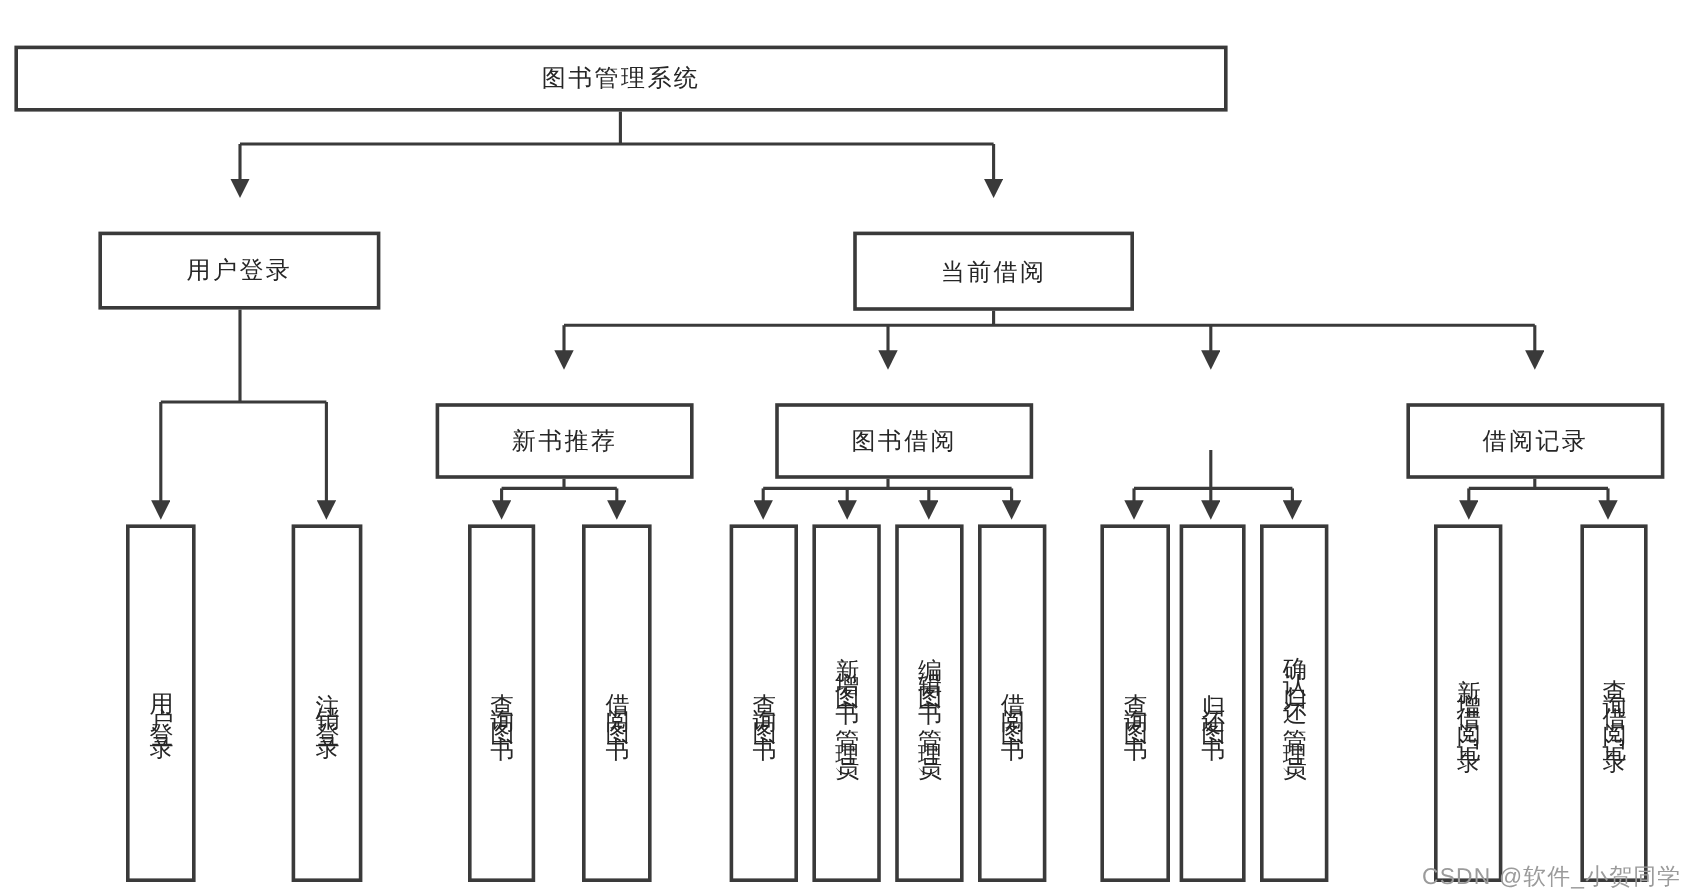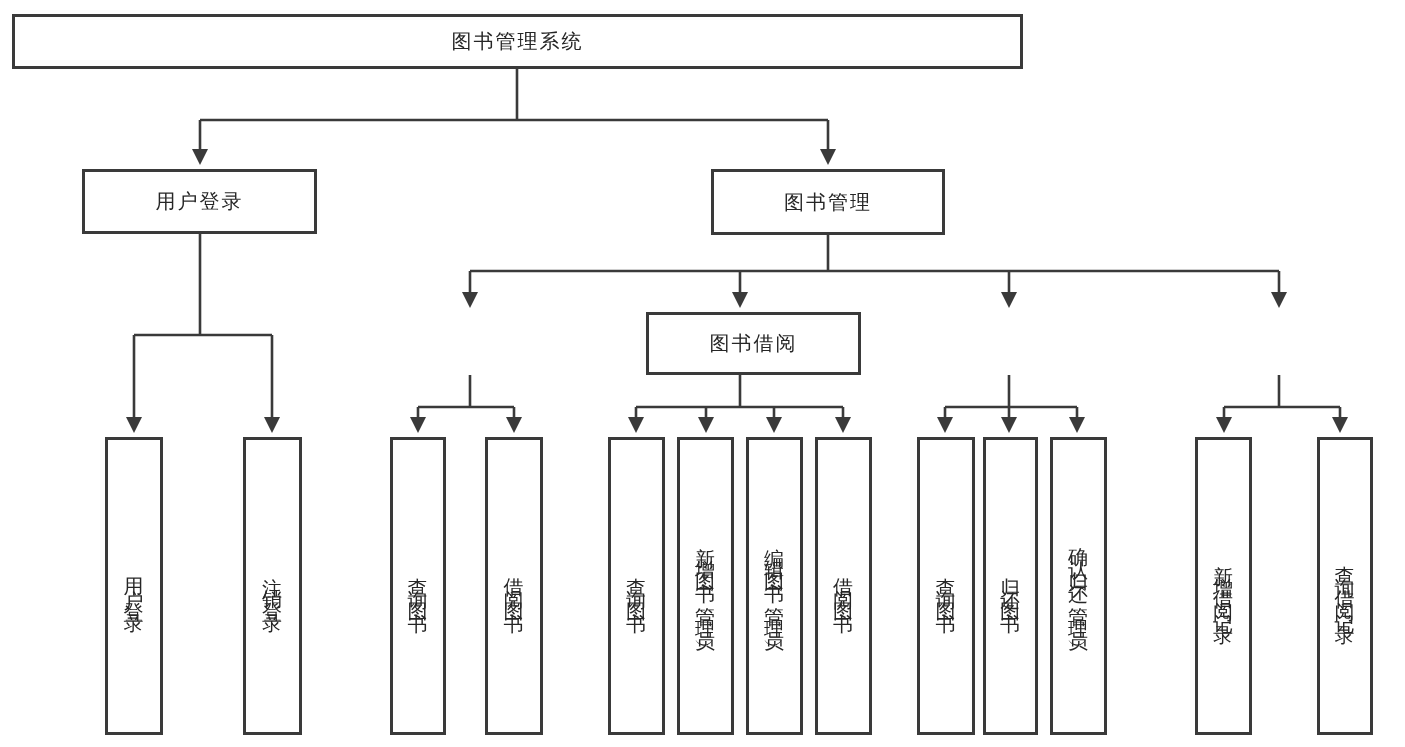--- a/index.html
+++ b/index.html
@@ -23,20 +23,21 @@
     background:#fff;
     border:3px solid var(--line);
     display:flex;align-items:center;justify-content:center;
     color:var(--text);
   }
   .node.h{
     font-size:20px;
     letter-spacing:2px;
     text-align:center;
     white-space:nowrap;
+    margin-top:24px;
   }
   .node.v{
     font-size:20px;
     writing-mode:vertical-rl;
     text-orientation:mixed;
     letter-spacing:12px;
     line-height:1.0;
     padding:4px 0;
   }
   #watermark{
@@ -92,35 +93,38 @@
 
       <path d="M1279,375 V407 M1224,407 H1340"></path>
       <path d="M1224,407 V429" marker-end="url(#arrow)"></path>
       <path d="M1340,407 V429" marker-end="url(#arrow)"></path>
     </g>
   </svg>
 
   <div class="node h" style="left:12px;top:14px;width:1011px;height:55px">图书管理系统</div>
 
   <div class="node h" style="left:82px;top:169px;width:235px;height:65px">用户登录</div>
-  <div class="node h" style="left:711px;top:169px;width:234px;height:66px">图书管理</div>
+  <div class="node h" style="left:711px;top:169px;width:234px;height:66px">当前借阅</div>
 
+  <div class="node h" style="left:363px;top:312px;width:215px;height:63px">新书推荐</div>
   <div class="node h" style="left:646px;top:312px;width:215px;height:63px">图书借阅</div>
+  <div class="node h" style="left:1172px;top:312px;width:215px;height:63px">借阅记录</div>
 
   <div class="node v" style="left:105px;top:437px;width:58px;height:298px">用户登录</div>
   <div class="node v" style="left:243px;top:437px;width:59px;height:298px">注销登录</div>
 
   <div class="node v" style="left:390px;top:437px;width:56px;height:298px">查询图书</div>
   <div class="node v" style="left:485px;top:437px;width:58px;height:298px">借阅图书</div>
 
   <div class="node v" style="left:608px;top:437px;width:57px;height:298px">查询图书</div>
   <div class="node v" style="left:677px;top:437px;width:57px;height:298px">新增图书（管理员）</div>
   <div class="node v" style="left:746px;top:437px;width:57px;height:298px">编辑图书（管理员）</div>
   <div class="node v" style="left:815px;top:437px;width:57px;height:298px">借阅图书</div>
 
   <div class="node v" style="left:917px;top:437px;width:58px;height:298px">查询图书</div>
   <div class="node v" style="left:983px;top:437px;width:55px;height:298px">归还图书</div>
   <div class="node v" style="left:1050px;top:437px;width:57px;height:298px">确认归还（管理员）</div>
 
   <div class="node v" style="left:1195px;top:437px;width:57px;height:298px">新增借阅记录</div>
   <div class="node v" style="left:1317px;top:437px;width:56px;height:298px">查询借阅记录</div>
 
+  <div id="watermark">CSDN @软件_小贺同学</div>
 </div>
 
 </body></html>

